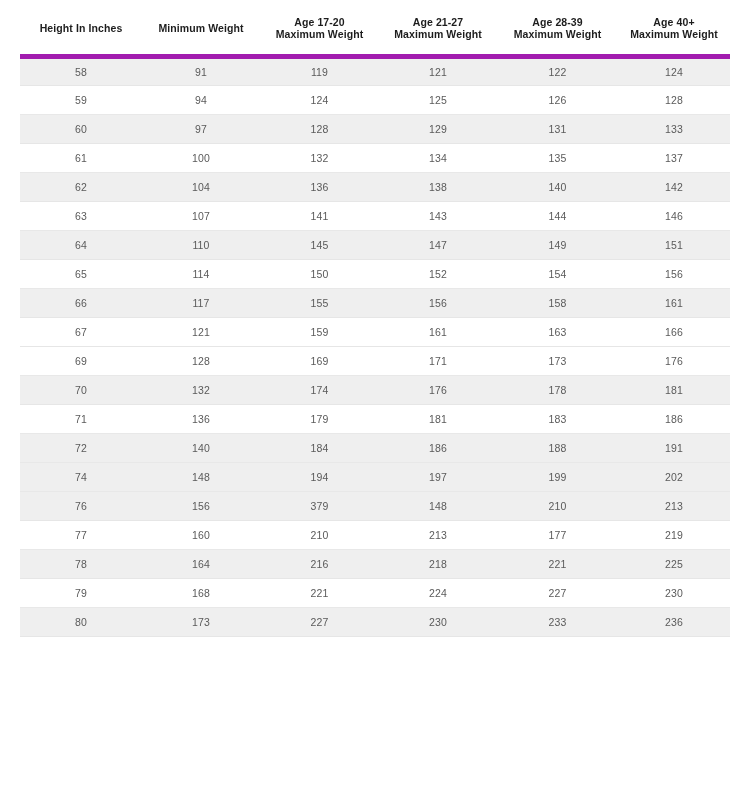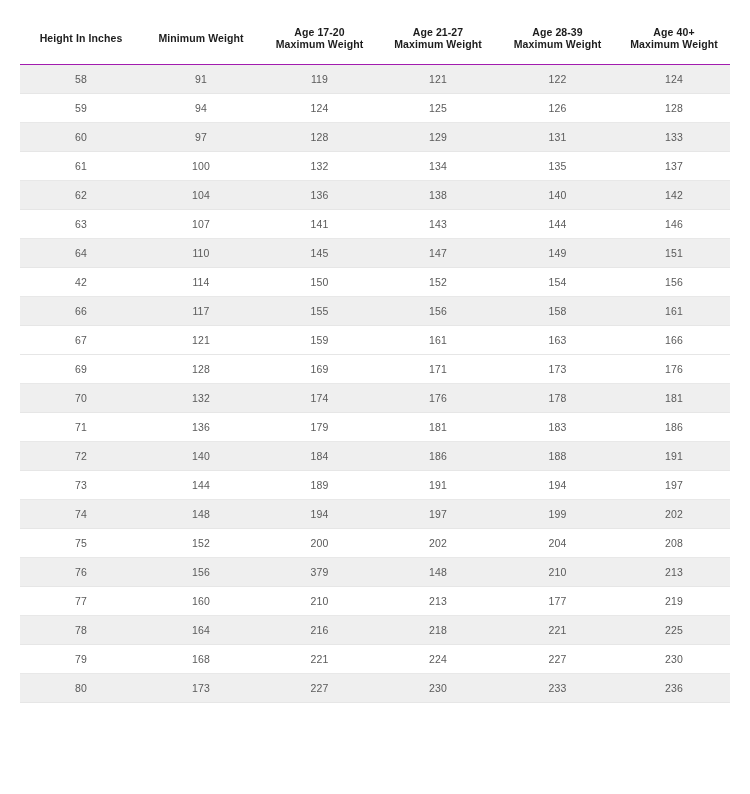--- a/index.html
+++ b/index.html
@@ -11,21 +11,21 @@
     height: 794px;
     background: #ffffff;
     font-family: "Liberation Sans", sans-serif;
     -webkit-font-smoothing: antialiased;
   }
 
   .table-wrap {
     width: 750px;
     height: 794px;
     background: #ffffff;
-    padding: 16px 20px;
+    padding: 6px 20px;
     overflow: hidden;
   }
 
   table.weight-table {
     width: 710px;
     border-collapse: collapse;
     table-layout: fixed;
   }
 
   
@@ -66,21 +66,21 @@
   tbody tr.data-row.striped td {
     background: #efefef;
     border-top: 1px solid #e8e8e8;
   }
 
   tbody tr.data-row.striped:last-child td {
     border-bottom: 1px solid #e6e6e6;
   }
 
   tbody tr.data-row:first-child td {
-    border-top: 1px solid #a21caf;
+    border-top: 5px solid #a21caf;
   }
 </style>
 </head>
 <body>
 
 <div class="table-wrap">
   <table class="weight-table">
     <colgroup>
       <col class="c-height">
       <col class="c-minimum">
@@ -150,21 +150,21 @@
         </tr>
         <tr class="data-row striped">
           <td>64</td>
           <td>110</td>
           <td>145</td>
           <td>147</td>
           <td>149</td>
           <td>151</td>
         </tr>
         <tr class="data-row">
-          <td>42</td>
+          <td>65</td>
           <td>114</td>
           <td>150</td>
           <td>152</td>
           <td>154</td>
           <td>156</td>
         </tr>
         <tr class="data-row striped">
           <td>66</td>
           <td>117</td>
           <td>155</td>
@@ -205,44 +205,28 @@
           <td>186</td>
         </tr>
         <tr class="data-row striped">
           <td>72</td>
           <td>140</td>
           <td>184</td>
           <td>186</td>
           <td>188</td>
           <td>191</td>
         </tr>
-        <tr class="data-row">
-          <td>73</td>
-          <td>144</td>
-          <td>189</td>
-          <td>191</td>
-          <td>194</td>
-          <td>197</td>
-        </tr>
         <tr class="data-row striped">
           <td>74</td>
           <td>148</td>
           <td>194</td>
           <td>197</td>
           <td>199</td>
           <td>202</td>
         </tr>
-        <tr class="data-row">
-          <td>75</td>
-          <td>152</td>
-          <td>200</td>
-          <td>202</td>
-          <td>204</td>
-          <td>208</td>
-        </tr>
         <tr class="data-row striped">
           <td>76</td>
           <td>156</td>
           <td>379</td>
           <td>148</td>
           <td>210</td>
           <td>213</td>
         </tr>
         <tr class="data-row">
           <td>77</td>

